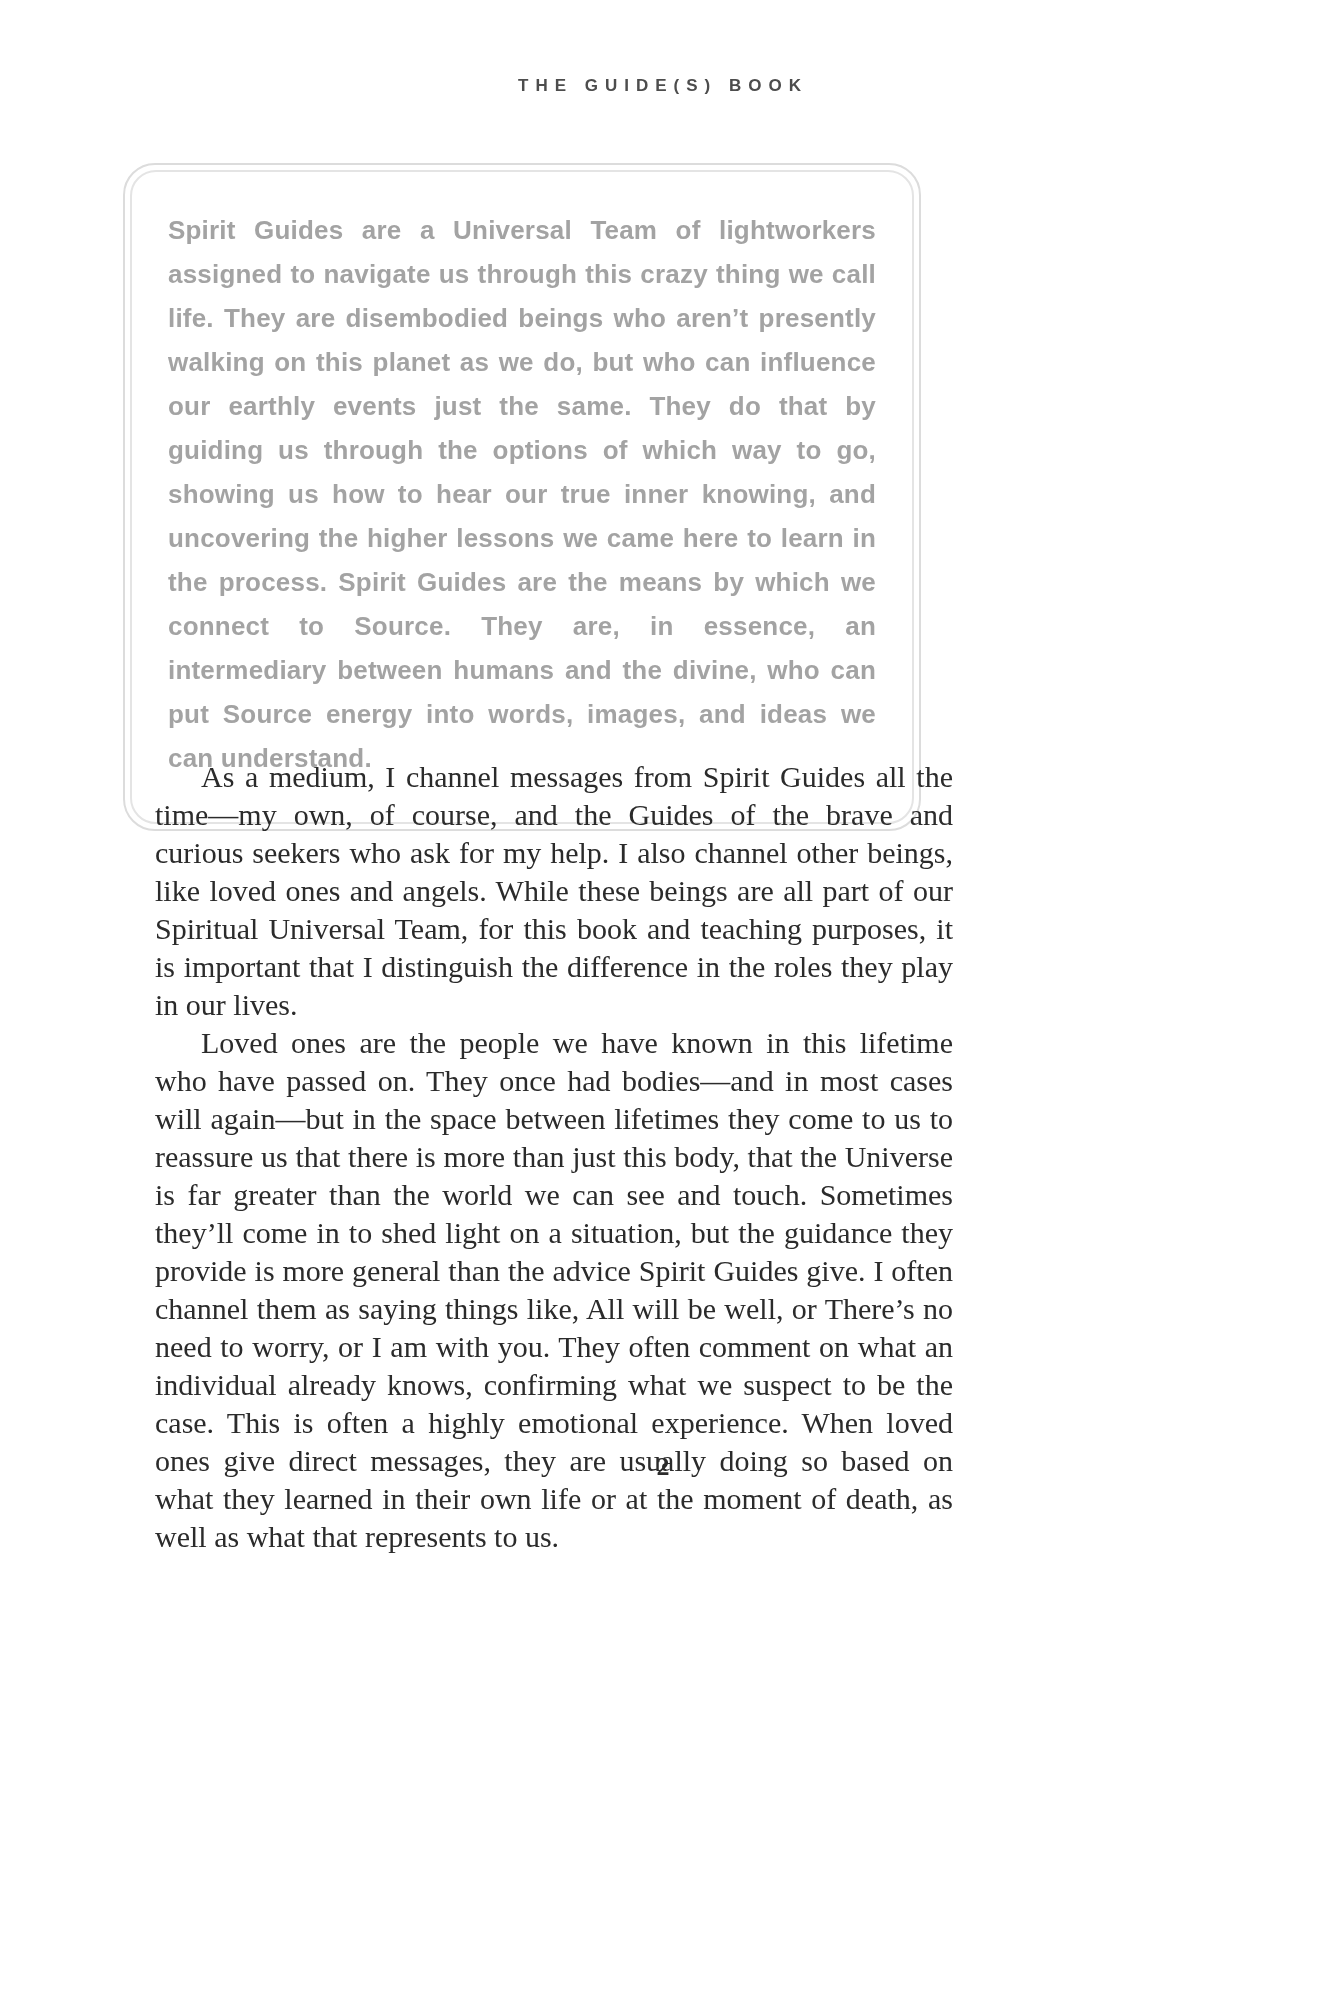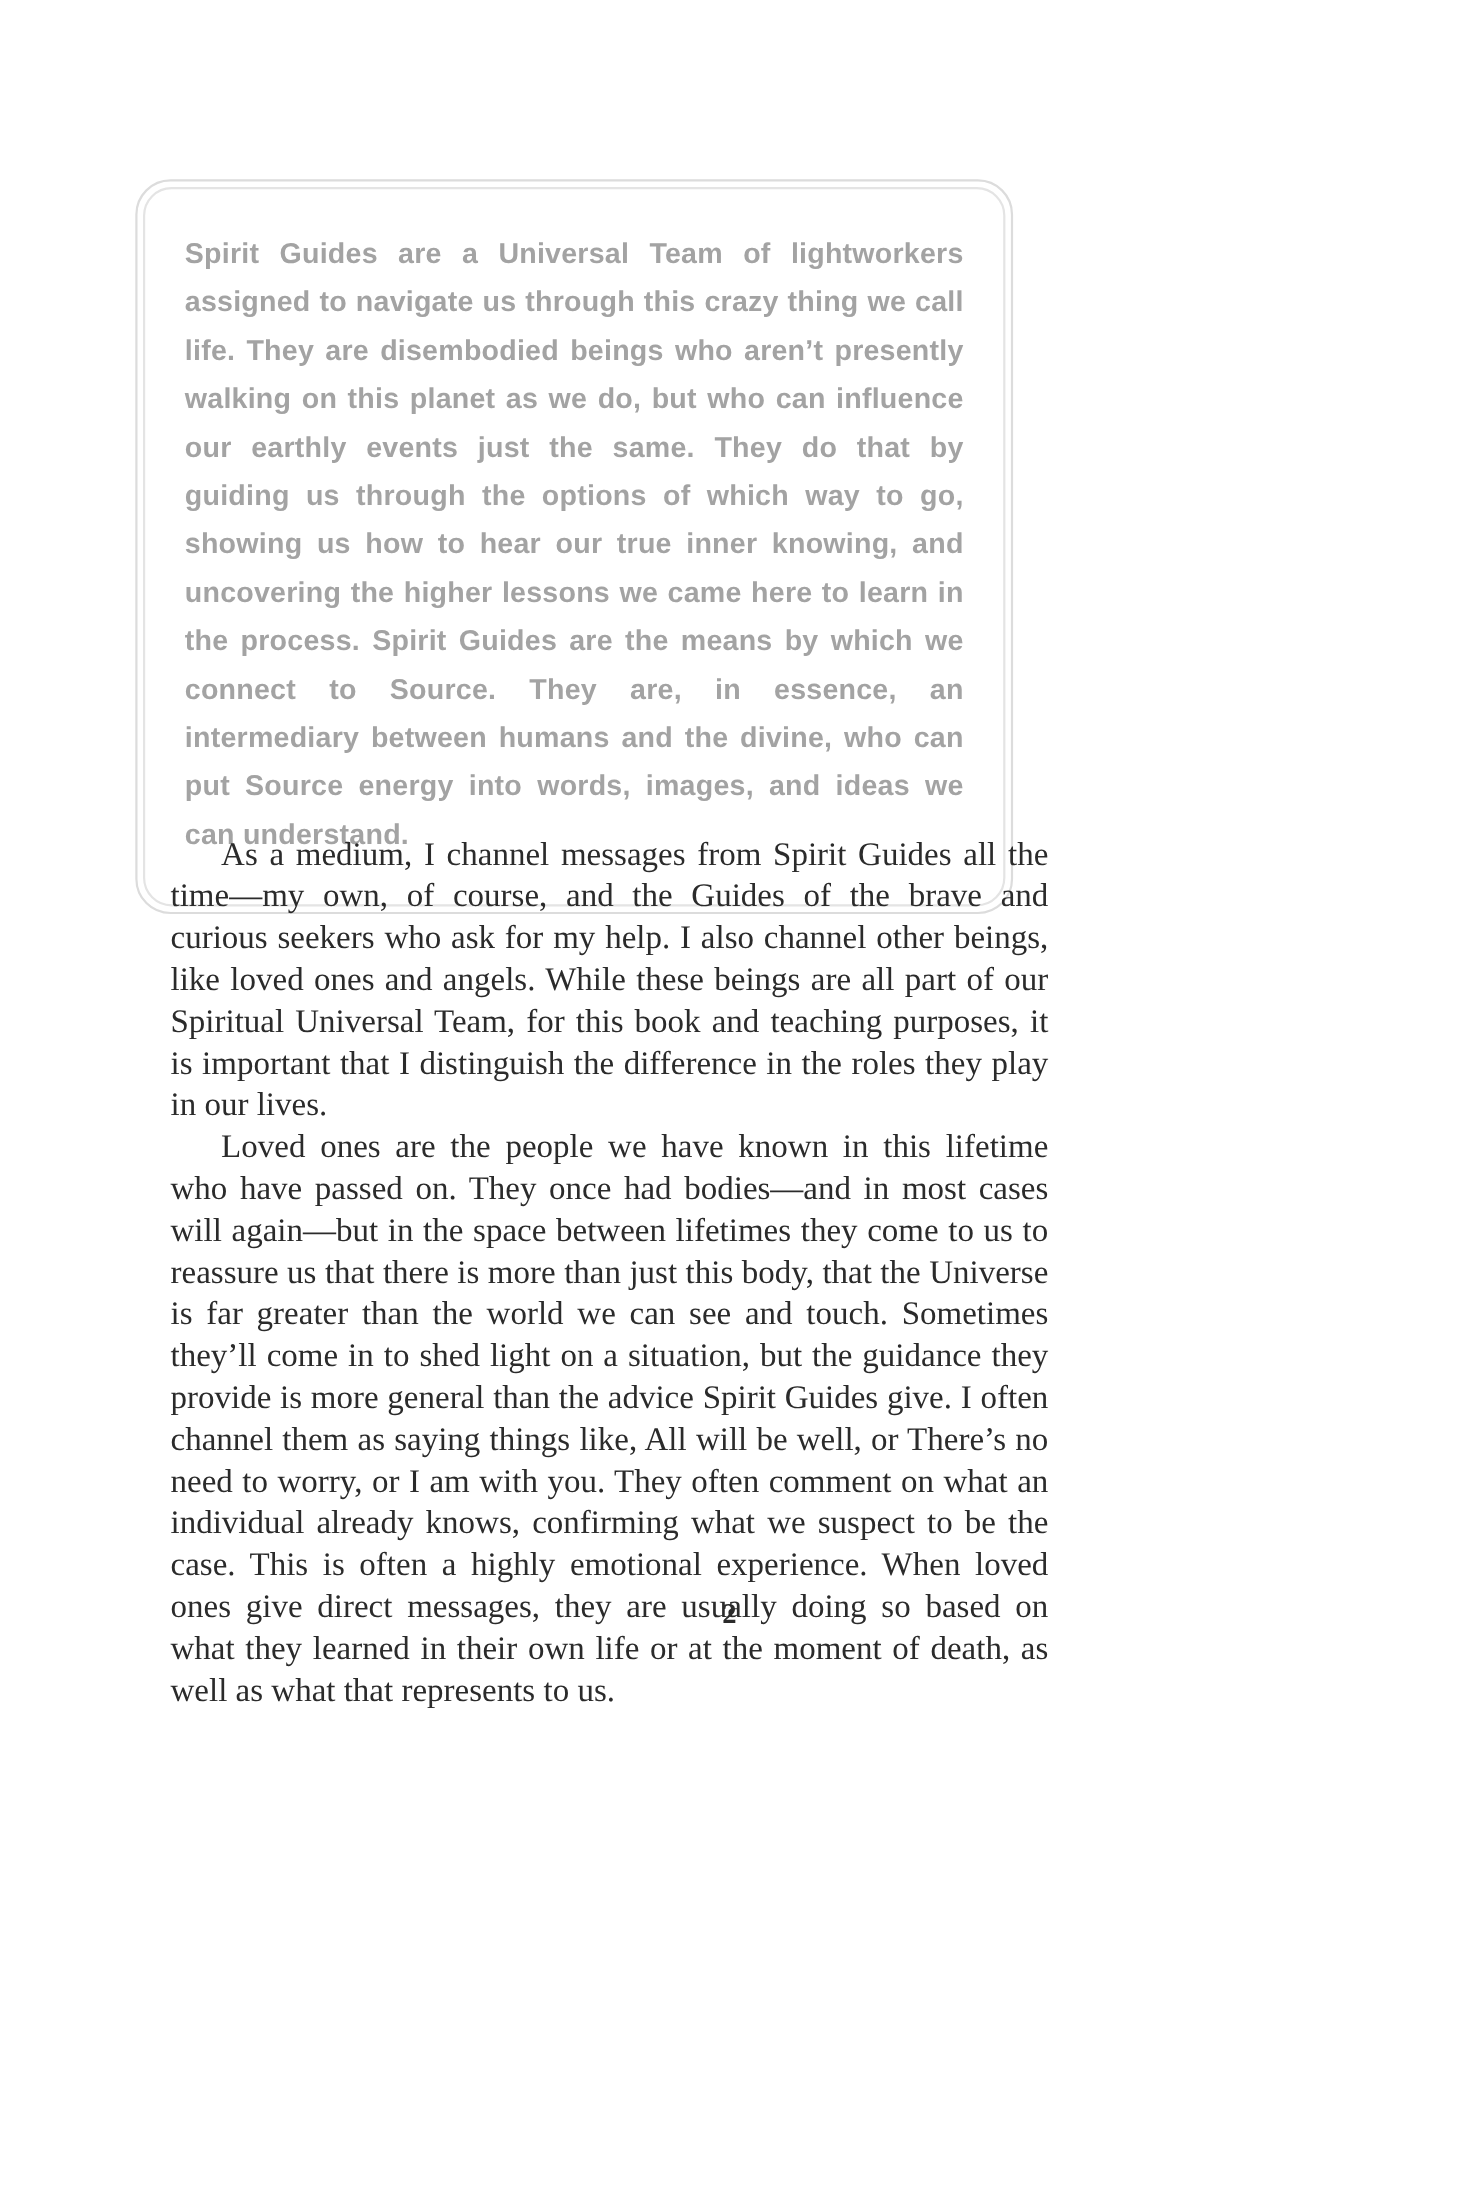--- a/index.html
+++ b/index.html
@@ -80,20 +80,21 @@
     font-weight: bold;
     font-size: 26px;
     color: #2b2b2b;
   }
 </style>
 </head>
 <body>
 
 <div class="page">
 
+  <div class="running-head">THE GUIDE(S) BOOK</div>
 
   <div class="content-col">
 
     <div class="callout-outer">
       <div class="callout-inner">
         <div class="callout-text">Spirit Guides are a Universal Team of lightworkers assigned to navigate us through this crazy thing we call life. They are disembodied beings who aren’t presently walking on this planet as we do, but who can influence our earthly events just the same. They do that by guiding us through the options of which way to go, showing us how to hear our true inner knowing, and uncovering the higher lessons we came here to learn in the process. Spirit Guides are the means by which we connect to Source. They are, in essence, an intermediary between humans and the divine, who can put Source energy into words, images, and ideas we can understand.</div>
       </div>
     </div>
 
     <div class="body-text">

